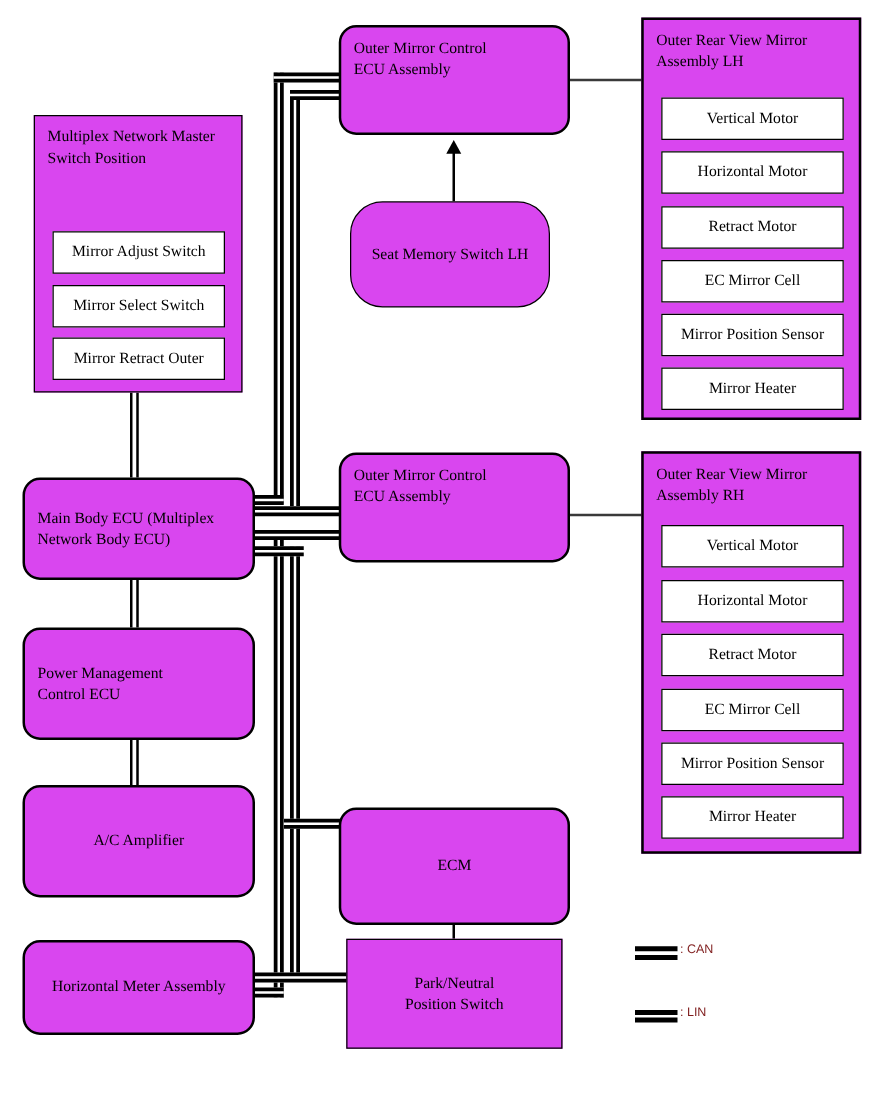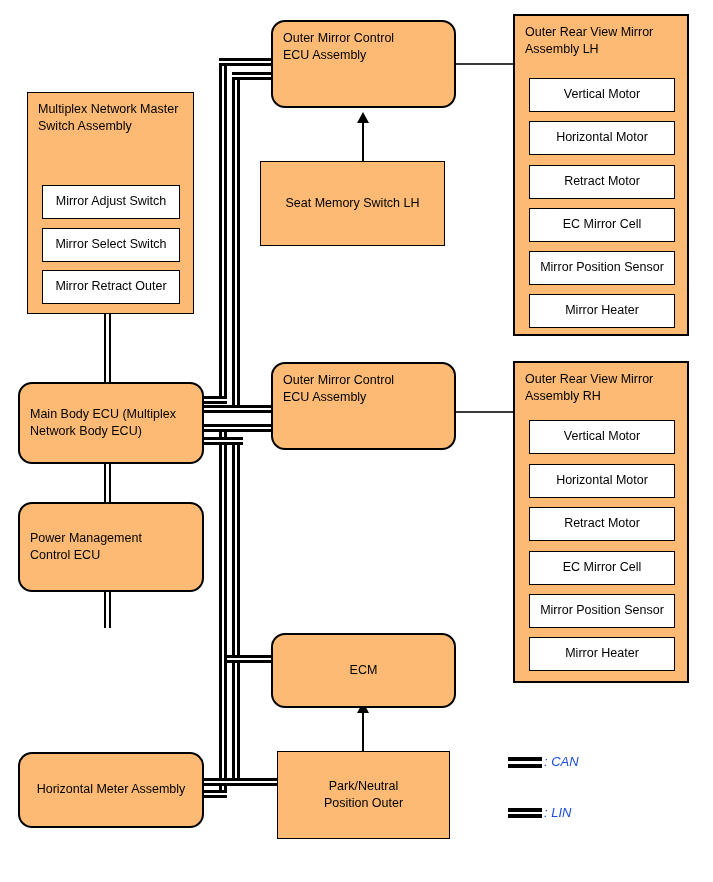--- a/index.html
+++ b/index.html
@@ -13,25 +13,26 @@
     position:relative;
     width:713px;
     height:882px;
     background:#ffffff;
     overflow:hidden;
   }
   
   .node{
     position:absolute;
     box-sizing:border-box;
-    background:#fdba74;
+    background:#d946ef;
     border:2px solid #000000;
     font-size:12.5px;
     line-height:1.38;
     color:#000000;
+    font-family:Liberation Serif, serif;
   }
   .node.rounded{ border-radius:14px; }
   .node.sq{ border-radius:0; border-width:1.6px; }
   .node .lbl{
     position:absolute;
     left:10px;
     right:8px;
     white-space:pre-line;
   }
   .node.top .lbl{ top:8px; text-align:left; }
@@ -112,24 +113,23 @@
     border-bottom:4px solid #000;
     height:11px;
   }
   .legend-sym.lin{
     border-top:4px solid #000;
     border-bottom:4px solid #000;
     height:10px;
   }
   .legend-txt{
     position:absolute;
-    font-size:13px;
-    color:#1d4ed8;
+    font-size:10px;
+    color:#7f1d1d;
     white-space:nowrap;
-    font-style:italic;
   }
 </style>
 </head>
 <body>
 
 <div id="stage">
 
   <div class="bus lin v" style="left:104px; top:314px; height:68px;"></div>
 
   <div class="bus lin v" style="left:104px; top:464px; height:38px;"></div>
@@ -159,21 +159,21 @@
   <div class="thin" style="left:456px; top:411px; width:58px;"></div>
 
   <div class="arrowline" style="left:362px; top:122px; height:39px;"></div>
   <div class="arrowhead" style="left:357px; top:112px;"></div>
 
   <div class="arrowline" style="left:362px; top:712px; height:39px;"></div>
   <div class="arrowhead" style="left:357px; top:702px;"></div>
 
   <div class="node sq top" style="left:27px; top:92px; width:167px; height:222px;">
     <div class="lbl">Multiplex Network Master
-Switch Assembly</div>
+Switch Position</div>
     <div class="sub" style="left:14px; top:92px; width:138px; height:34px;">
       <span>Mirror Adjust Switch</span>
     </div>
     <div class="sub" style="left:14px; top:135px; width:138px; height:34px;">
       <span>Mirror Select Switch</span>
     </div>
     <div class="sub" style="left:14px; top:177px; width:138px; height:34px;">
       <span>Mirror Retract Outer</span>
     </div>
   </div>
@@ -181,46 +181,49 @@
   <div class="node rounded ctrleft" style="left:18px; top:502px; width:186px; height:90px;">
     <div class="lbl">Power Management
 Control ECU</div>
   </div>
 
   <div class="node rounded ctrleft" style="left:18px; top:382px; width:186px; height:82px;">
     <div class="lbl">Main Body ECU (Multiplex
 Network Body ECU)</div>
   </div>
 
+  <div class="node rounded ctr" style="left:18px; top:628px; width:186px; height:90px;">
+    <div class="lbl">A/C Amplifier</div>
+  </div>
 
   <div class="node rounded ctr" style="left:18px; top:752px; width:186px; height:76px;">
     <div class="lbl">Horizontal Meter Assembly</div>
   </div>
 
   <div class="node rounded top" style="left:271px; top:20px; width:185px; height:88px;">
     <div class="lbl">Outer Mirror Control
 ECU Assembly</div>
   </div>
 
-  <div class="node sq ctr" style="left:260px; top:161px; width:185px; height:85px;">
+  <div class="node sq ctr" style="left:280px; top:161px; width:160px; height:85px;border-radius:26px;">
     <div class="lbl">Seat Memory Switch LH</div>
   </div>
 
   <div class="node rounded top" style="left:271px; top:362px; width:185px; height:88px;">
     <div class="lbl">Outer Mirror Control
 ECU Assembly</div>
   </div>
 
-  <div class="node rounded ctr" style="left:271px; top:633px; width:185px; height:75px;">
+  <div class="node rounded ctr" style="left:271px; top:646px; width:185px; height:94px;">
     <div class="lbl">ECM</div>
   </div>
 
   <div class="node sq ctrwrap" style="left:277px; top:751px; width:173px; height:88px;">
     <div class="lbl">Park/Neutral
-Position Outer</div>
+Position Switch</div>
   </div>
 
   <div class="node sq top" style="left:513px; top:14px; width:176px; height:322px; border-width:2px;">
     <div class="lbl">Outer Rear View Mirror
 Assembly LH</div>
     <div class="sub" style="left:14px; top:62px; width:146px; height:34px;">
       <span>Vertical Motor</span>
     </div>
     <div class="sub" style="left:14px; top:105px; width:146px; height:34px;">
       <span>Horizontal Motor</span>

